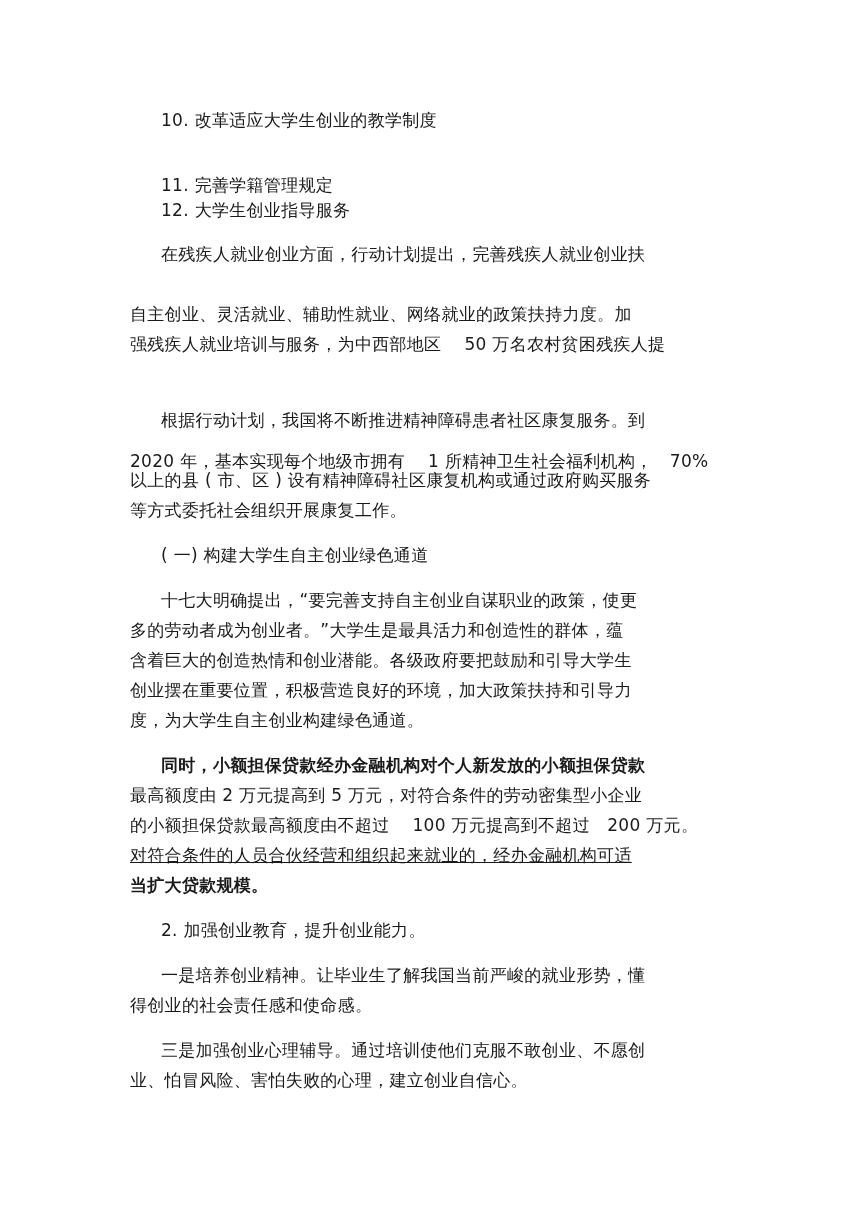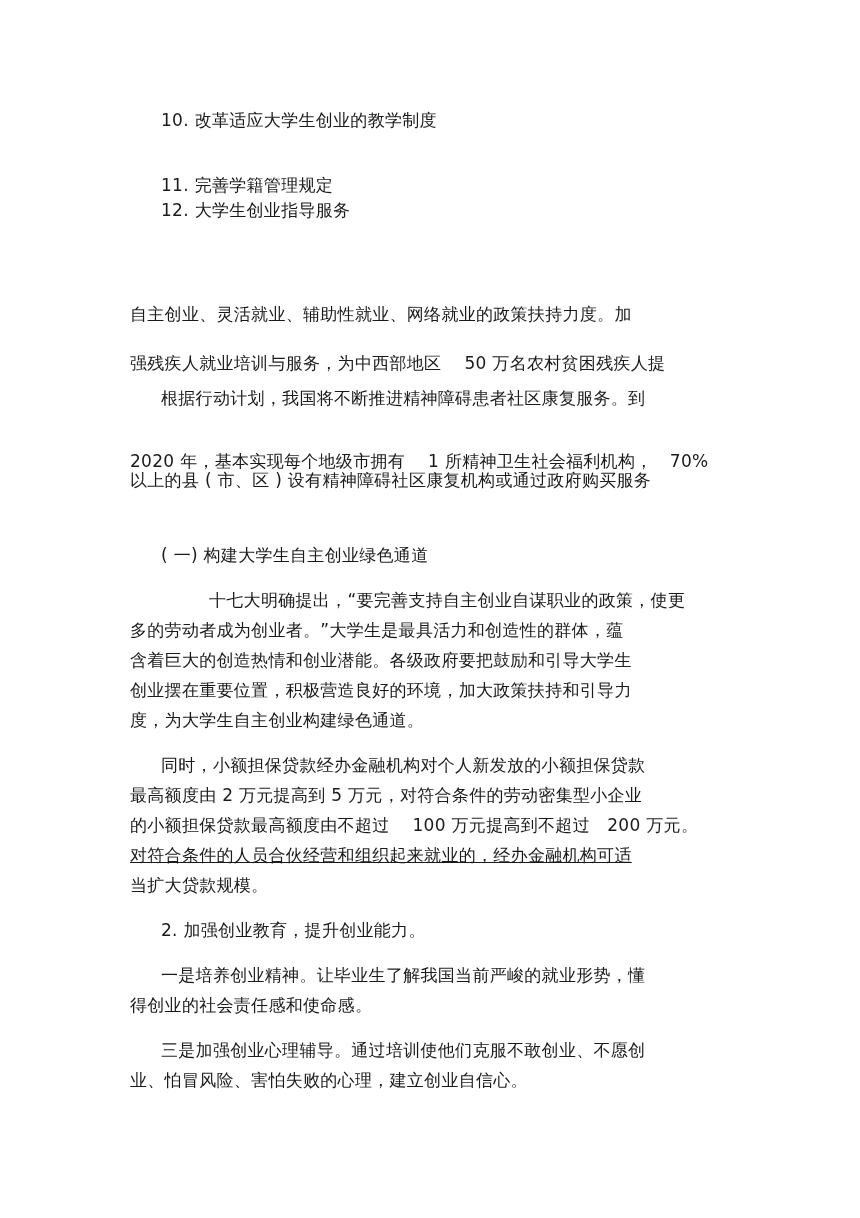--- a/index.html
+++ b/index.html
@@ -9,34 +9,36 @@
     .line { position: absolute; left: 130px; font-size: 17px; line-height: 20px; white-space: nowrap; letter-spacing: 0.3px; }
     .indent { left: 161px; }
   </style>
 </head>
 <body>
 
 <div class="page" id="page">
     <div class="line indent" style="top: 110px;">10. 改革适应大学生创业的教学制度</div>
     <div class="line indent" style="top: 155px; margin-top: 20px;">11. 完善学籍管理规定</div>
     <div class="line indent" style="top: 200px;">12. 大学生创业指导服务</div>
+    <div class="line indent" style="top: 244px;">在残疾人就业创业方面，行动计划提出，完善残疾人就业创业扶</div>
     <div class="line" style="top: 304px;">自主创业、灵活就业、辅助性就业、网络就业的政策扶持力度。加</div>
-    <div class="line" style="top: 334px; margin-top: 19px;">强残疾人就业培训与服务，为中西部地区　 50 万名农村贫困残疾人提</div>
-    <div class="line indent" style="top: 390px; font-family: Liberation Mono, monospace;">根据行动计划，我国将不断推进精神障碍患者社区康复服务。到</div>
+    <div class="line" style="top: 334px;">强残疾人就业培训与服务，为中西部地区　 50 万名农村贫困残疾人提</div>
+    <div class="line indent" style="top: 410px;">根据行动计划，我国将不断推进精神障碍患者社区康复服务。到</div>
     <div class="line" style="top: 451px;">2020 年，基本实现每个地级市拥有　 1 所精神卫生社会福利机构，　70%</div>
     <div class="line" style="top: 470px;">以上的县 ( 市、区 ) 设有精神障碍社区康复机构或通过政府购买服务</div>
+    <div class="line" style="top: 500px;">等方式委托社会组织开展康复工作。</div>
     <div class="line indent" style="top: 545px;">( 一) 构建大学生自主创业绿色通道</div>
-    <div class="line indent" style="top: 590px; margin-left: 48px;">十七大明确提出，“要完善支持自主创业自谋职业的政策，使更</div>
+    <div class="line indent" style="top: 590px;">十七大明确提出，“要完善支持自主创业自谋职业的政策，使更</div>
     <div class="line" style="top: 620px;">多的劳动者成为创业者。”大学生是最具活力和创造性的群体，蕴</div>
     <div class="line" style="top: 650px;">含着巨大的创造热情和创业潜能。各级政府要把鼓励和引导大学生</div>
     <div class="line" style="top: 680px;">创业摆在重要位置，积极营造良好的环境，加大政策扶持和引导力</div>
     <div class="line" style="top: 710px;">度，为大学生自主创业构建绿色通道。</div>
-    <div class="line indent" style="top: 755px;">同时，小额担保贷款经办金融机构对个人新发放的小额担保贷款</div>
+    <div class="line indent" style="top: 755px; font-weight: bold;">同时，小额担保贷款经办金融机构对个人新发放的小额担保贷款</div>
     <div class="line" style="top: 785px;">最高额度由  2 万元提高到  5 万元，对符合条件的劳动密集型小企业</div>
     <div class="line" style="top: 815px;">的小额担保贷款最高额度由不超过　 100 万元提高到不超过　200 万元。</div>
     <div class="line" style="top: 845px; text-decoration: underline;">对符合条件的人员合伙经营和组织起来就业的，经办金融机构可适</div>
-    <div class="line" style="top: 875px;">当扩大贷款规模。</div>
+    <div class="line" style="top: 875px; font-weight: bold;">当扩大贷款规模。</div>
     <div class="line indent" style="top: 920px;">2. 加强创业教育，提升创业能力。</div>
     <div class="line indent" style="top: 965px;">一是培养创业精神。让毕业生了解我国当前严峻的就业形势，懂</div>
     <div class="line" style="top: 995px;">得创业的社会责任感和使命感。</div>
     <div class="line indent" style="top: 1040px;">三是加强创业心理辅导。通过培训使他们克服不敢创业、不愿创</div>
     <div class="line" style="top: 1070px;">业、怕冒风险、害怕失败的心理，建立创业自信心。</div>
   </div>
 
 </body></html>

